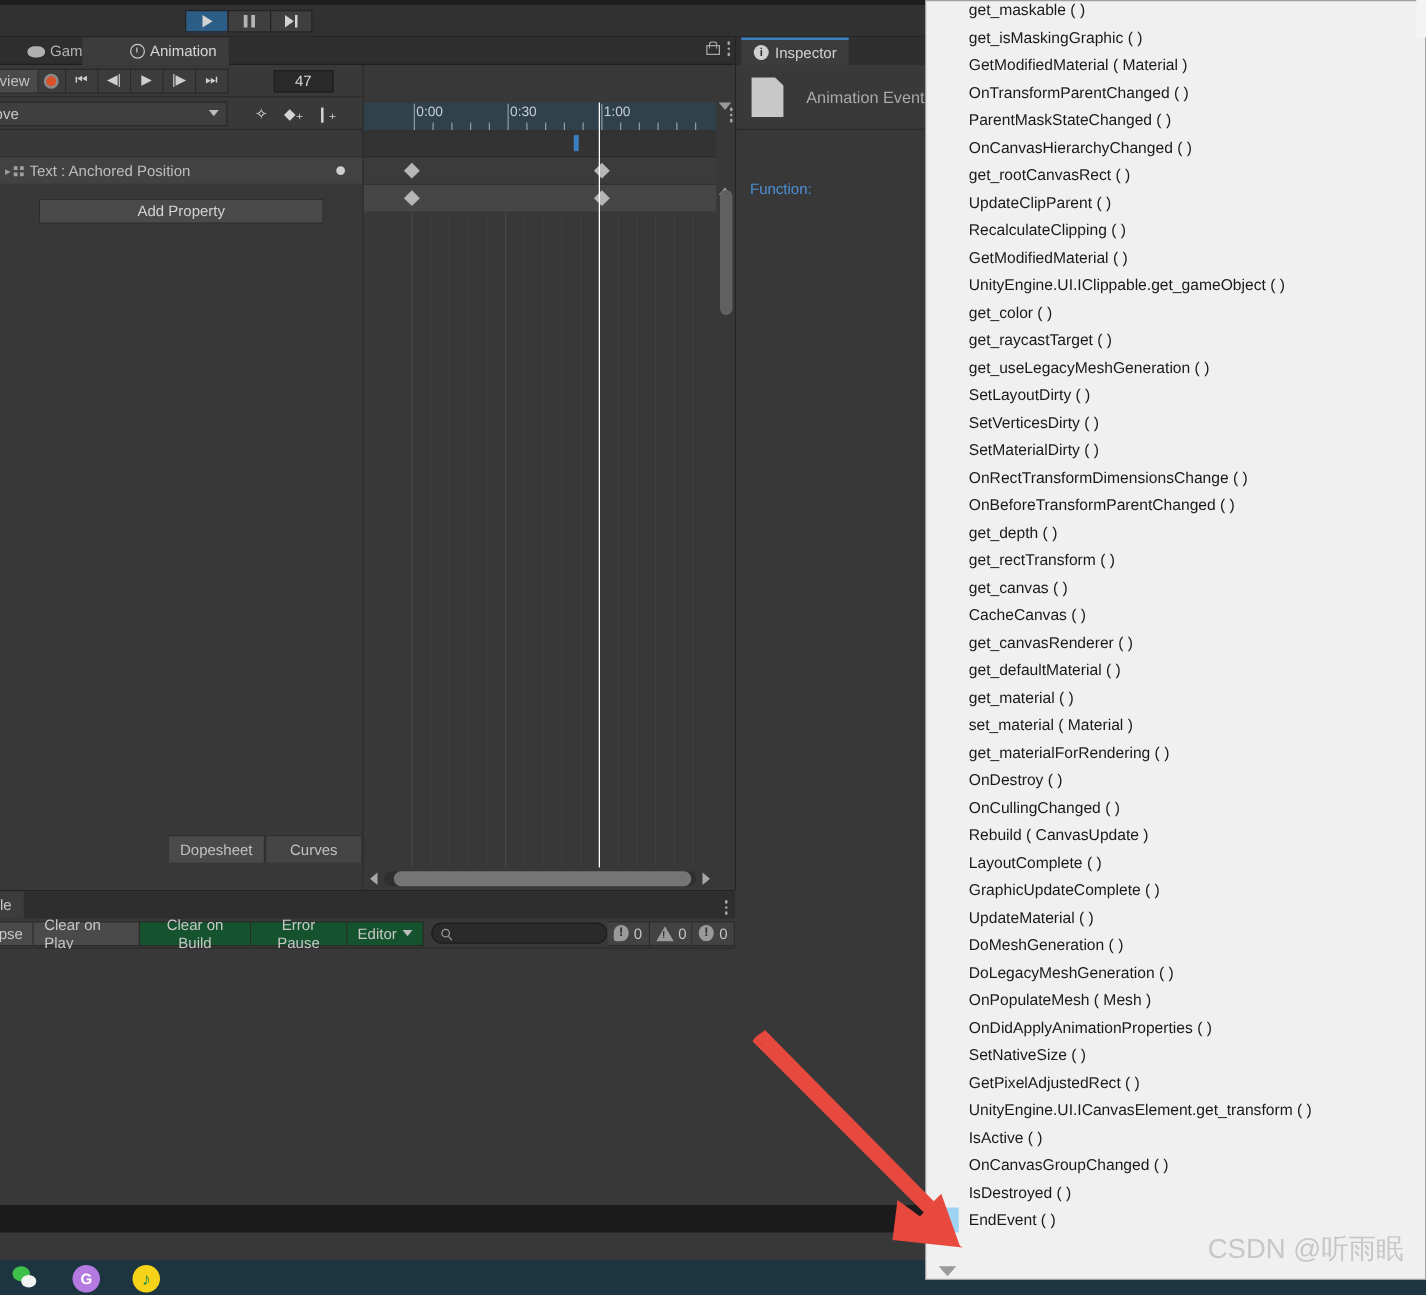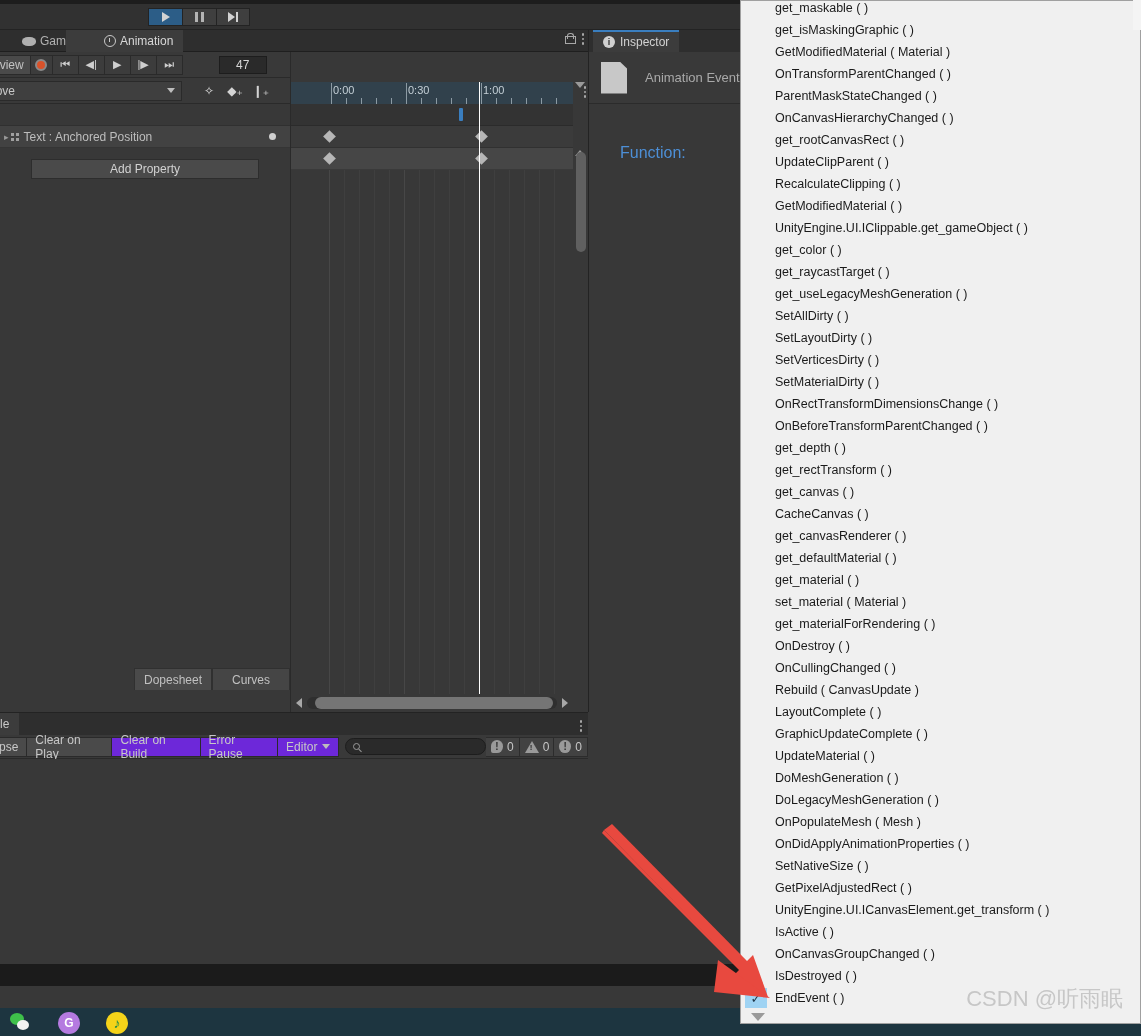--- a/index.html
+++ b/index.html
@@ -211,21 +211,21 @@
     position: absolute; left: 0; top: 22px; width: 553px; height: 52px;
     background: #393939; border-bottom: 1px solid #2b2b2b;
     display: flex; align-items: center; padding-left: 12px; gap: 18px;
   }
   .doc-icon {
     width: 26px; height: 32px; background: #c8c8c8;
     clip-path: polygon(0 0, 72% 0, 100% 22%, 100% 100%, 0 100%);
   }
   .insp-title { font-size: 13px; color: #a9a9a9; }
   .insp-body { position: absolute; left: 0; top: 74px; width: 553px; height: 608px; background: #383838; }
-  .func-label { position: absolute; left: 11px; top: 40px; font-size: 16px; color: #4d8fd6; margin-left: 20px; }
+  .func-label { position: absolute; left: 11px; top: 40px; font-size: 12px; color: #4d8fd6; }
   .help-icon {
     position: absolute; right: 10px; top: -2px; width: 13px; height: 13px; border-radius: 50%;
     background: #6e6e6e; color: #d8d8d8; font-size: 9px;
     display: flex; align-items: center; justify-content: center;
   }
 
   
   .console {
     position: absolute; left: 0; top: 712px; width: 588px; height: 252px;
     background: #383838; border-top: 1px solid #232323; padding-left: 34px;
@@ -241,21 +241,21 @@
   .console-toolbar {
     position: absolute; left: 0; top: 22px; width: 588px; height: 24px;
     background: #393939; border-bottom: 1px solid #2a2a2a;
     display: flex; align-items: center;
   }
   .cbtn {
     height: 20px; padding: 0 8px; display: flex; align-items: center;
     font-size: 12px; color: #c7c7c7; background: #4a4a4a;
     border: 1px solid #2a2a2a; border-left: none;
   }
-  .cbtn.plain { background: #6d28d9; }
+  .cbtn.plain { background: #14532d; text-align: center; }
   .cbtn.first { margin-left: -22px; border-left: 1px solid #2a2a2a; }
   .cbtn .caret2 { margin-left: 5px; width: 0; height: 0;
     border-left: 4px solid transparent; border-right: 4px solid transparent; border-top: 5px solid #bdbdbd; }
   .csearch {
     margin-left: 6px; width: 148px; height: 17px; background: #2a2a2a;
     border: 1px solid #1d1d1d; border-radius: 9px;
     display: flex; align-items: center; padding-left: 7px;
   }
   .mag { width: 7px; height: 7px; border: 1.3px solid #9a9a9a; border-radius: 50%; position: relative; }
   .mag::after { content: ""; position: absolute; right: -3px; bottom: -2px; width: 4px; height: 1.3px; background: #9a9a9a; transform: rotate(45deg); }
@@ -623,23 +623,20 @@
         <div class="dd-item">
           <span>get_color ( )</span>
         </div>
         <div class="dd-item">
           <span>get_raycastTarget ( )</span>
         </div>
         <div class="dd-item">
           <span>get_useLegacyMeshGeneration ( )</span>
         </div>
         <div class="dd-item">
-          <span>SetAllDirty ( )</span>
-        </div>
-        <div class="dd-item">
           <span>SetLayoutDirty ( )</span>
         </div>
         <div class="dd-item">
           <span>SetVerticesDirty ( )</span>
         </div>
         <div class="dd-item">
           <span>SetMaterialDirty ( )</span>
         </div>
         <div class="dd-item">
           <span>OnRectTransformDimensionsChange ( )</span>

